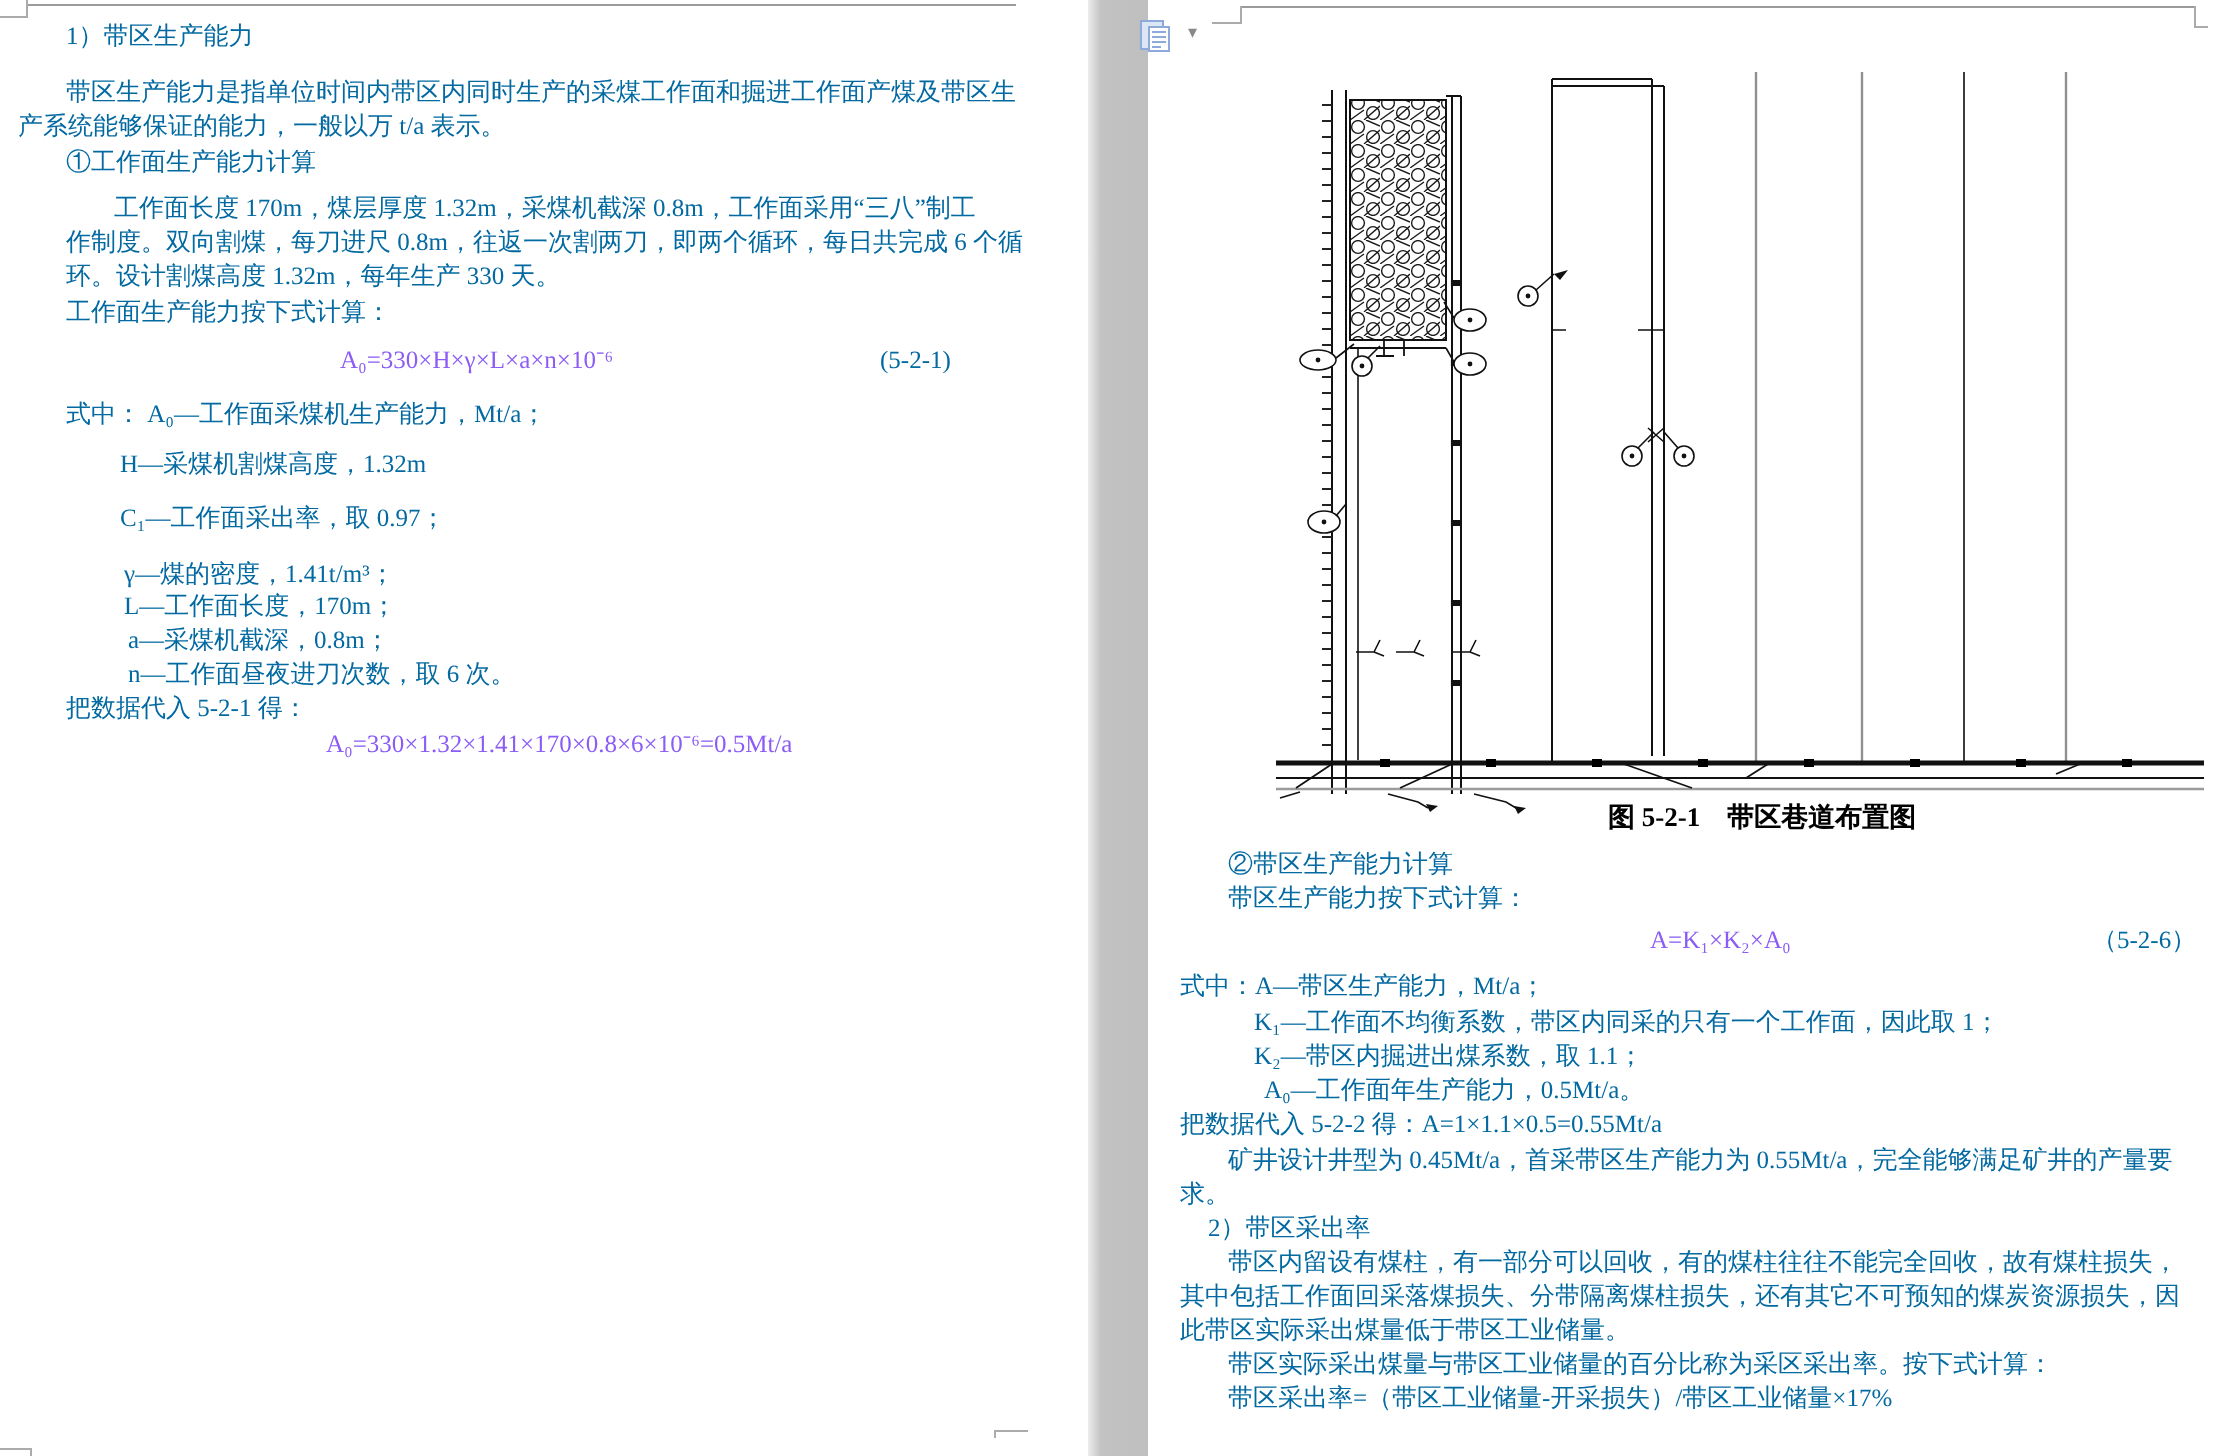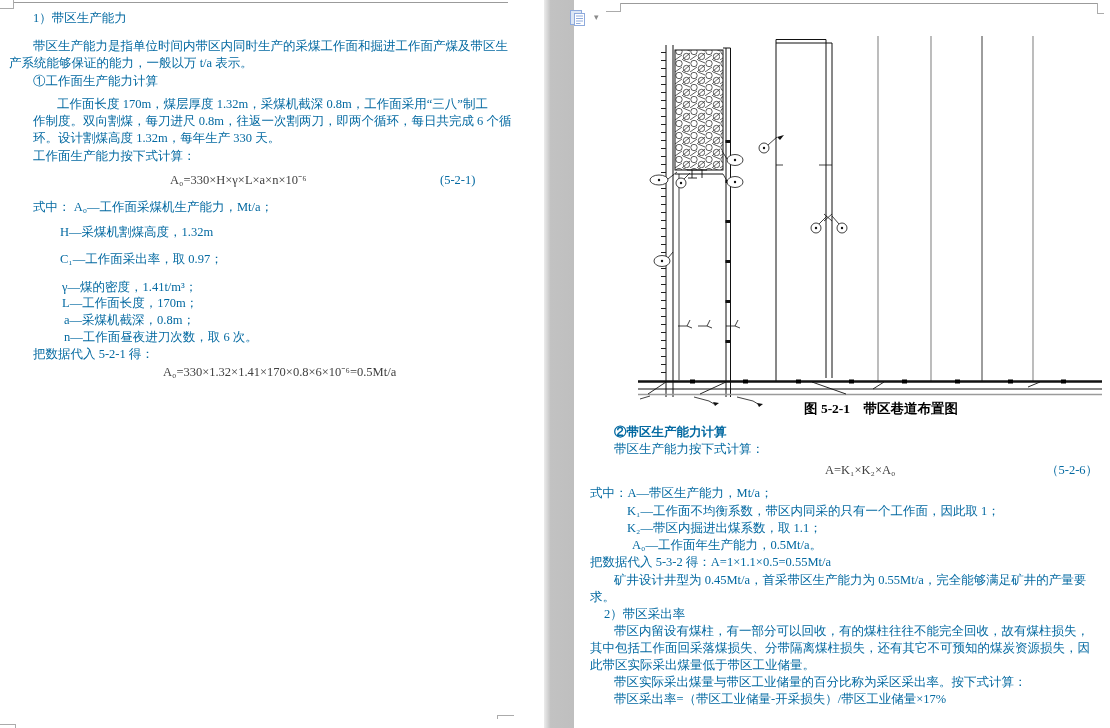--- a/index.html
+++ b/index.html
@@ -5,21 +5,21 @@
   html,body{margin:0;padding:0;}
   body{width:1110px;height:728px;overflow:hidden;background:#ffffff;position:relative;
        font-family:"Liberation Serif",serif;}
   .page{position:absolute;top:0;height:728px;background:#ffffff;}
   #left-page{left:0;width:544px;}
   #page-divider{position:absolute;top:0;left:544px;width:30px;height:728px;
        background:linear-gradient(to right,#ececec 0,#c2c2c2 22%,#bfbfbf 100%);}
   #right-page{left:574px;width:536px;}
   .tline{position:absolute;font:12.5px/16px "Liberation Serif",serif;color:#0369a1;
        white-space:pre;letter-spacing:0px;}
-  .fml{color:#404040;font-family:"Liberation Serif",serif;}
+  .fml{color:#8b5cf6;font-family:"Liberation Serif",serif;}
   .caption{position:absolute;font:bold 13.5px/16px "Liberation Serif",serif;color:#000;white-space:pre;}
   .bmark{position:absolute;background:#9b9b9b;}
   .bmark.lt{background:#ababab;}
   #paste-btn{position:absolute;left:568px;top:8px;width:40px;height:22px;cursor:pointer;}
   #paste-btn .arrow{position:absolute;left:26px;top:3px;font:9px/12px "DejaVu Sans",sans-serif;color:#8a8a8a;}
   svg{display:block;}
 </style>
 </head>
 <body>
 
@@ -129,29 +129,29 @@
 
       <path d="M668 179 L677 172 M684 179 L690 173 M727 159 L722 151 M727 181 L723 174 M668 258 L673 252
                M768 145 L777 137 M819 224 L827 216 M839 224 L832 216" stroke-width="0.8"></path>
       <path d="M777 137 l7 -2 l-4 5 z" fill="#111" stroke="none"></path>
     </g>
   </svg>
 
   <div class="caption" style="left:230px;top:401px;">图 5-2-1　带区巷道布置图</div>
 
   <div id="right-lines">
-      <div class="tline" style="left: 40px; top: 424px; font-weight: bold;">②带区生产能力计算</div>
+      <div class="tline" style="left: 40px; top: 424px;">②带区生产能力计算</div>
       <div class="tline" style="left: 40px; top: 441px;">带区生产能力按下式计算：</div>
       <div class="tline fml" style="left: 251px; top: 462px;">A=K₁×K₂×A₀</div>
       <div class="tline" style="left: 472px; top: 462px;">（5-2-6）</div>
       <div class="tline" style="left: 16px; top: 485px;">式中：A—带区生产能力，Mt/a；</div>
       <div class="tline" style="left: 53px; top: 503px;">K₁—工作面不均衡系数，带区内同采的只有一个工作面，因此取 1；</div>
       <div class="tline" style="left: 53px; top: 520px;">K₂—带区内掘进出煤系数，取 1.1；</div>
       <div class="tline" style="left: 58px; top: 537px;">A₀—工作面年生产能力，0.5Mt/a。</div>
-      <div class="tline" style="left: 16px; top: 554px;">把数据代入 5-3-2 得：A=1×1.1×0.5=0.55Mt/a</div>
+      <div class="tline" style="left: 16px; top: 554px;">把数据代入 5-2-2 得：A=1×1.1×0.5=0.55Mt/a</div>
       <div class="tline" style="left: 40px; top: 572px;">矿井设计井型为 0.45Mt/a，首采带区生产能力为 0.55Mt/a，完全能够满足矿井的产量要</div>
       <div class="tline" style="left: 16px; top: 589px;">求。</div>
       <div class="tline" style="left: 30px; top: 606px;">2）带区采出率</div>
       <div class="tline" style="left: 40px; top: 623px;">带区内留设有煤柱，有一部分可以回收，有的煤柱往往不能完全回收，故有煤柱损失，</div>
       <div class="tline" style="left: 16px; top: 640px;">其中包括工作面回采落煤损失、分带隔离煤柱损失，还有其它不可预知的煤炭资源损失，因</div>
       <div class="tline" style="left: 16px; top: 657px;">此带区实际采出煤量低于带区工业储量。</div>
       <div class="tline" style="left: 40px; top: 674px;">带区实际采出煤量与带区工业储量的百分比称为采区采出率。按下式计算：</div>
       <div class="tline" style="left: 40px; top: 691px;">带区采出率=（带区工业储量-开采损失）/带区工业储量×17%</div>
     </div>
 </div>

